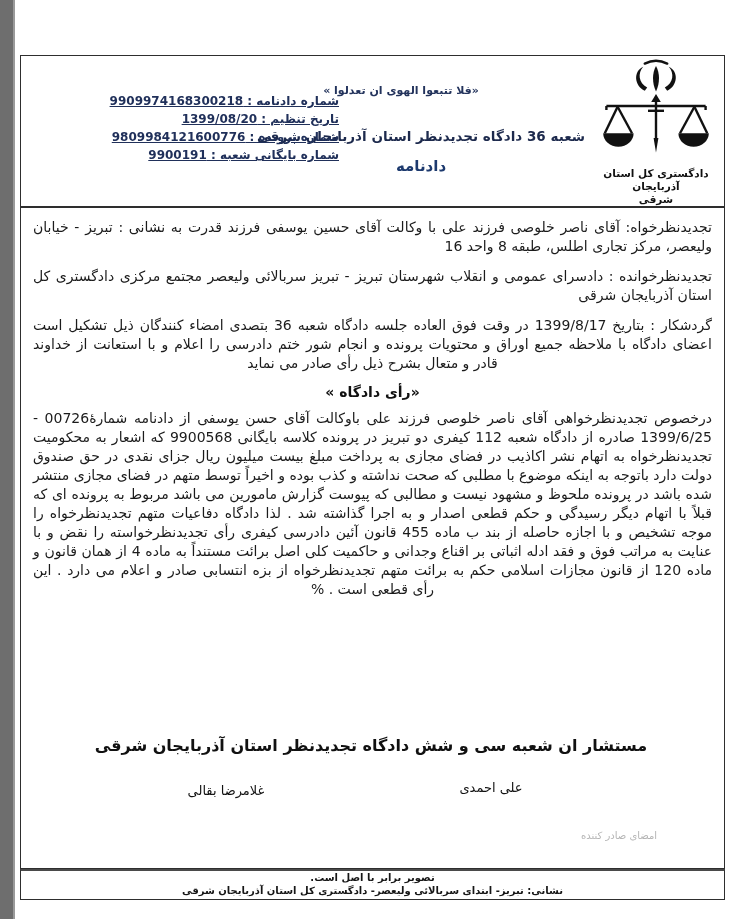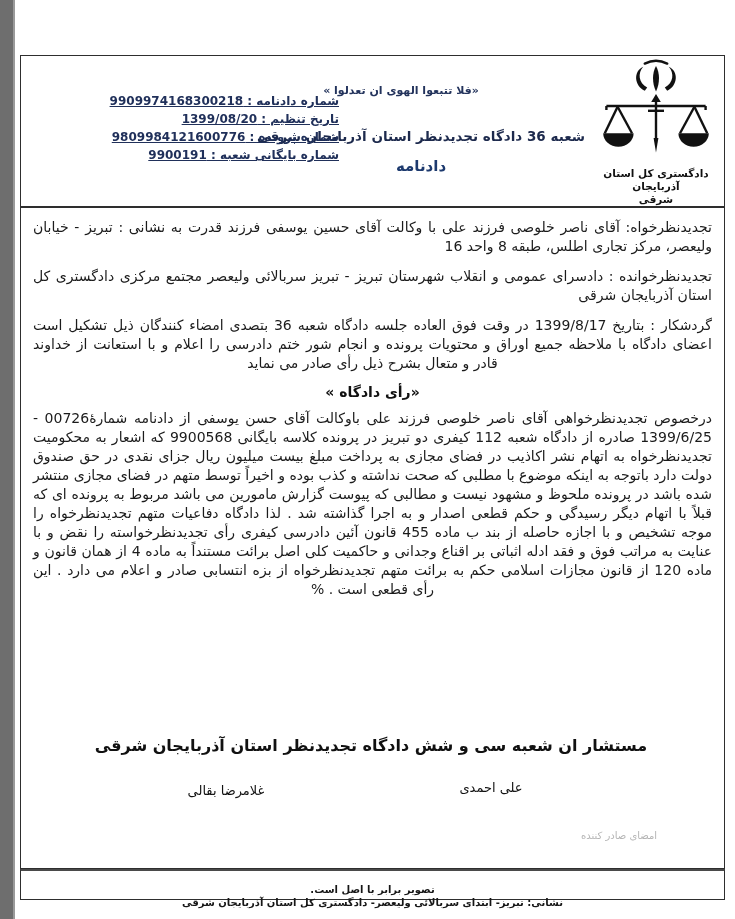--- a/index.html
+++ b/index.html
@@ -87,21 +87,21 @@
     position:absolute;top:622px;left:560px;width:130px;
     direction:rtl;text-align:left;
     font-size:10px;color:#b5b5b5;
   }
 
   
   .footer-line{
     direction:rtl;text-align:center;
     font-size:10px;font-weight:bold;color:#161616;line-height:13px;
   }
-  .footer-line.first{margin-top:12px;}
+  .footer-line.first{margin-top:0;}
 </style>
 </head>
 <body>
 
 <div class="page">
 
   <div class="scan-band"></div>
 
   <div class="box header-box">
     <div class="verse">«فلا تتبعوا الهوی ان تعدلوا »</div>

